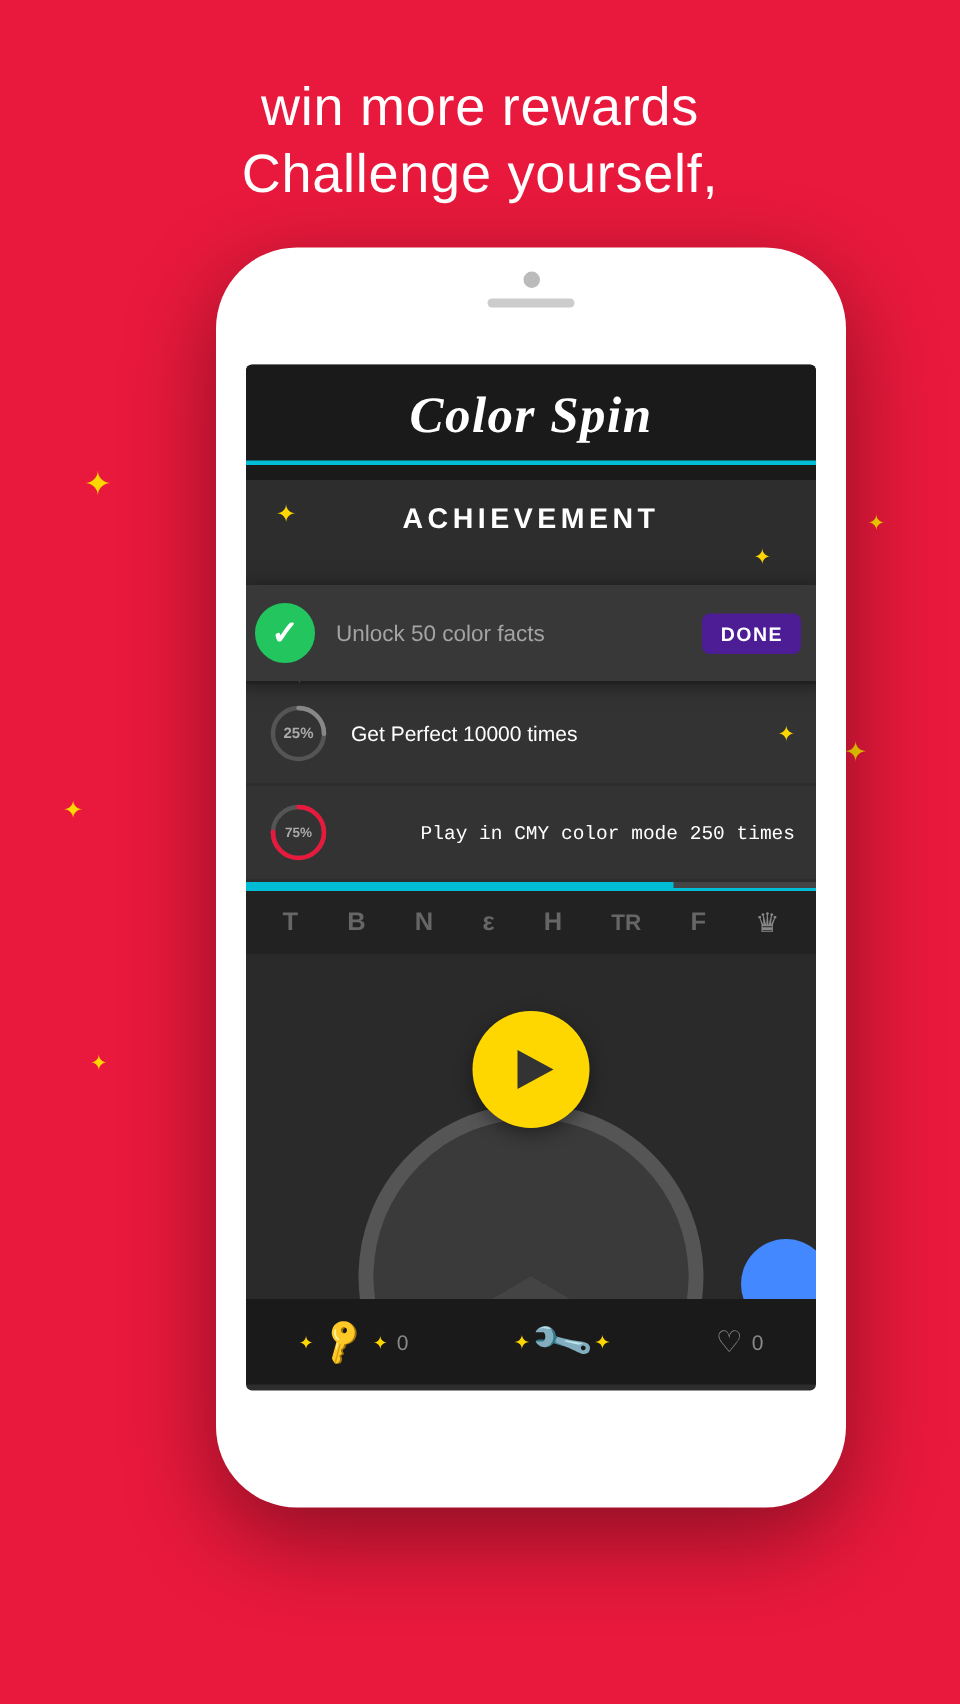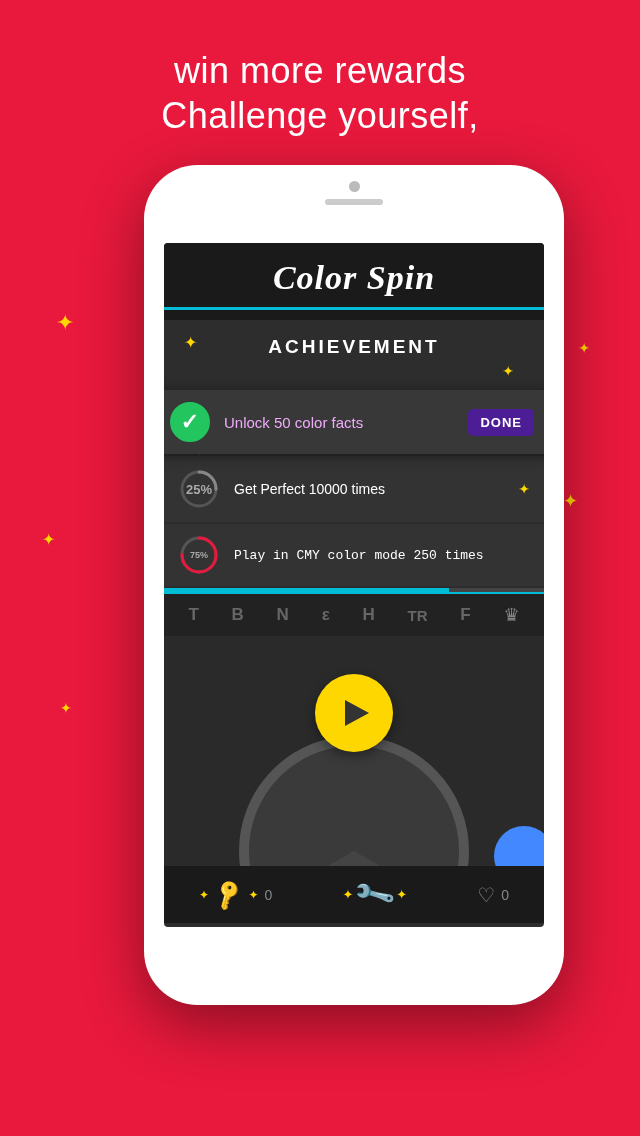--- a/index.html
+++ b/index.html
@@ -62,40 +62,40 @@
           <div style="position:absolute;top:90px;left:20px;color:#ffd700;font-size:16px;">✦</div>
           <div style="position:absolute;top:120px;right:30px;color:#ffd700;font-size:14px;">✦</div>
 
           <div style="text-align:center;color:white;font-size:19px;font-weight:700;letter-spacing:3px;margin-bottom:32px;">ACHIEVEMENT</div>
 
           <div style="position:relative;display:flex;align-items:center;padding:12px 14px;background:#383838;margin-left:-8px;margin-right:-4px;z-index:20;box-shadow:2px 2px 12px rgba(0,0,0,0.5);">
 
             <div style="width:40px;height:40px;border-radius:50%;background:#22c55e;border:3px solid #22c55e;display:flex;align-items:center;justify-content:center;flex-shrink:0;margin-right:14px;">
               <span style="color:white;font-size:22px;font-weight:bold;">✓</span>
             </div>
-            <span style="color:#f0abfc;font-size:15px;font-weight:500;flex:1;">Unlock 50 color facts</span>
+            <span style="color:#a3a3a3;font-size:15px;font-weight:500;flex:1;">Unlock 50 color facts</span>
             <div style="background:#4c1d95;color:white;font-size:13px;font-weight:600;padding:6px 12px;border-radius:5px;letter-spacing:1px;">DONE</div>
           </div>
 
           <div style="position:absolute;top:200px;left:30px;color:#ffd700;font-size:13px;">✦</div>
 
           <div style="display:flex;align-items:center;padding:12px 14px;background:#333;margin-top:2px;">
 
             <div style="width:42px;height:42px;flex-shrink:0;margin-right:14px;position:relative;display:flex;align-items:center;justify-content:center;">
               <svg width="42" height="42" style="position:absolute;top:0;left:0;transform:rotate(-90deg);">
                 <circle cx="21" cy="21" r="17" fill="none" stroke="#555" stroke-width="3"></circle>
                 <circle cx="21" cy="21" r="17" fill="none" stroke="#888" stroke-width="3" stroke-dasharray="106.8" stroke-dashoffset="80.1" stroke-linecap="round"></circle>
               </svg>
-              <span style="position:relative;z-index:1;font-size:13px;color:#aaa;font-weight:600;">25%</span>
+              <span style="position:relative;z-index:1;font-size:10px;color:#aaa;font-weight:600;">25%</span>
             </div>
             <span style="color:#ffffff;font-size:14px;font-weight:400;flex:1;">Get Perfect 10000 times</span>
             <div style="color:#ffd700;font-size:14px;margin-left:6px;">✦</div>
           </div>
 
-          <div style="display:flex;align-items:center;padding:10px 14px;background:#333;margin-top:2px;">
+          <div style="display:flex;align-items:center;padding:10px 14px;background:#333;margin-top:2px;text-align:right;">
 
             <div style="width:42px;height:42px;flex-shrink:0;margin-right:14px;position:relative;display:flex;align-items:center;justify-content:center;">
               <svg width="42" height="42" style="position:absolute;top:0;left:0;transform:rotate(-90deg);">
                 <circle cx="21" cy="21" r="17" fill="none" stroke="#555" stroke-width="3"></circle>
                 <circle cx="21" cy="21" r="17" fill="none" stroke="#e8193c" stroke-width="3" stroke-dasharray="106.8" stroke-dashoffset="26.7" stroke-linecap="round"></circle>
               </svg>
               <span style="position:relative;z-index:1;font-size:9px;color:#aaa;font-weight:600;">75%</span>
             </div>
             <span style="color:white;font-size:13px;font-weight:400;flex:1;font-family:Liberation Mono, monospace;">Play in CMY color mode 250 times</span>
           </div>

